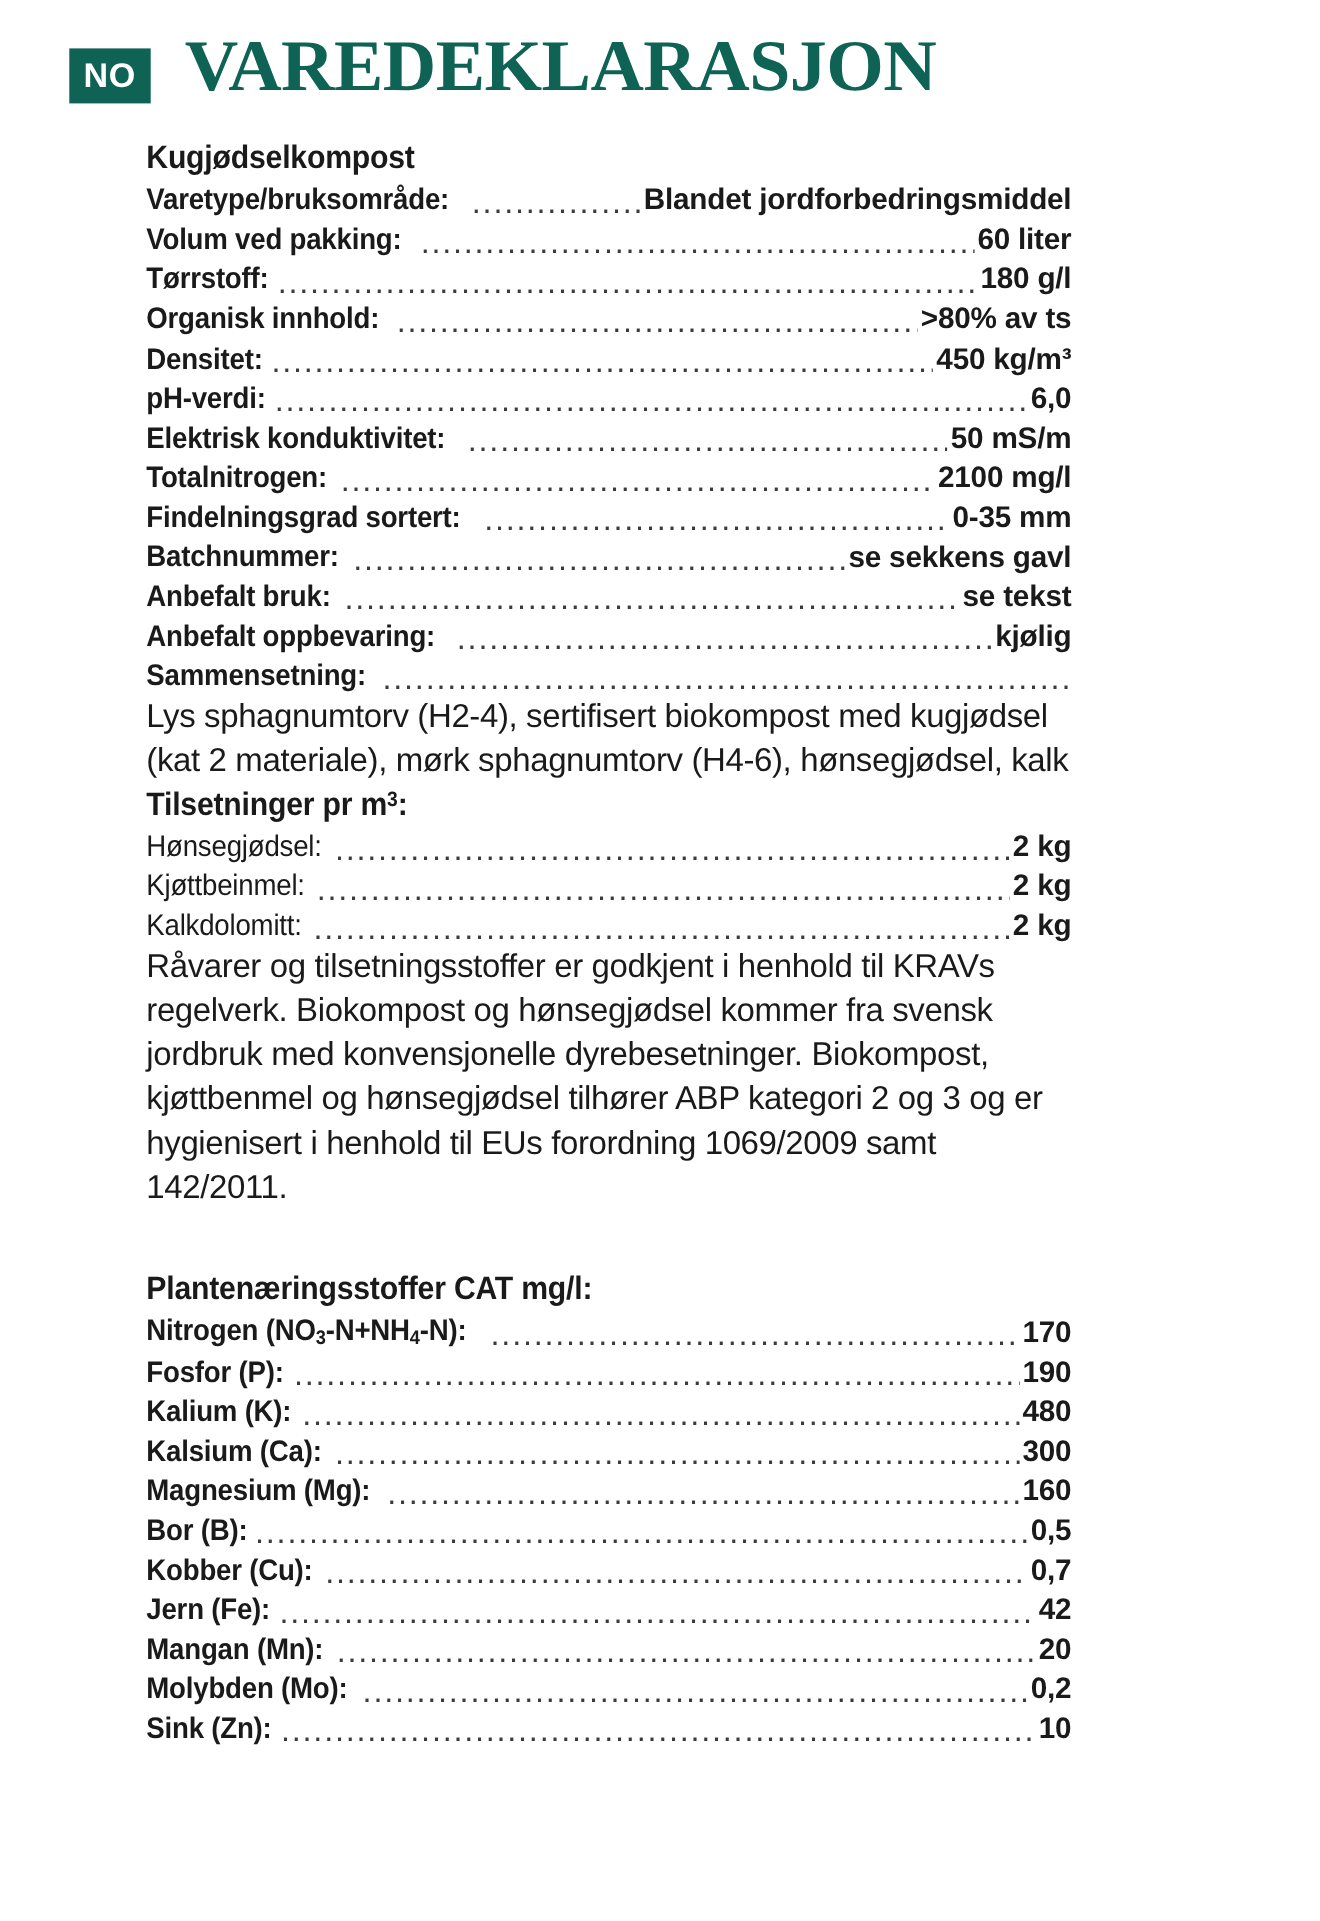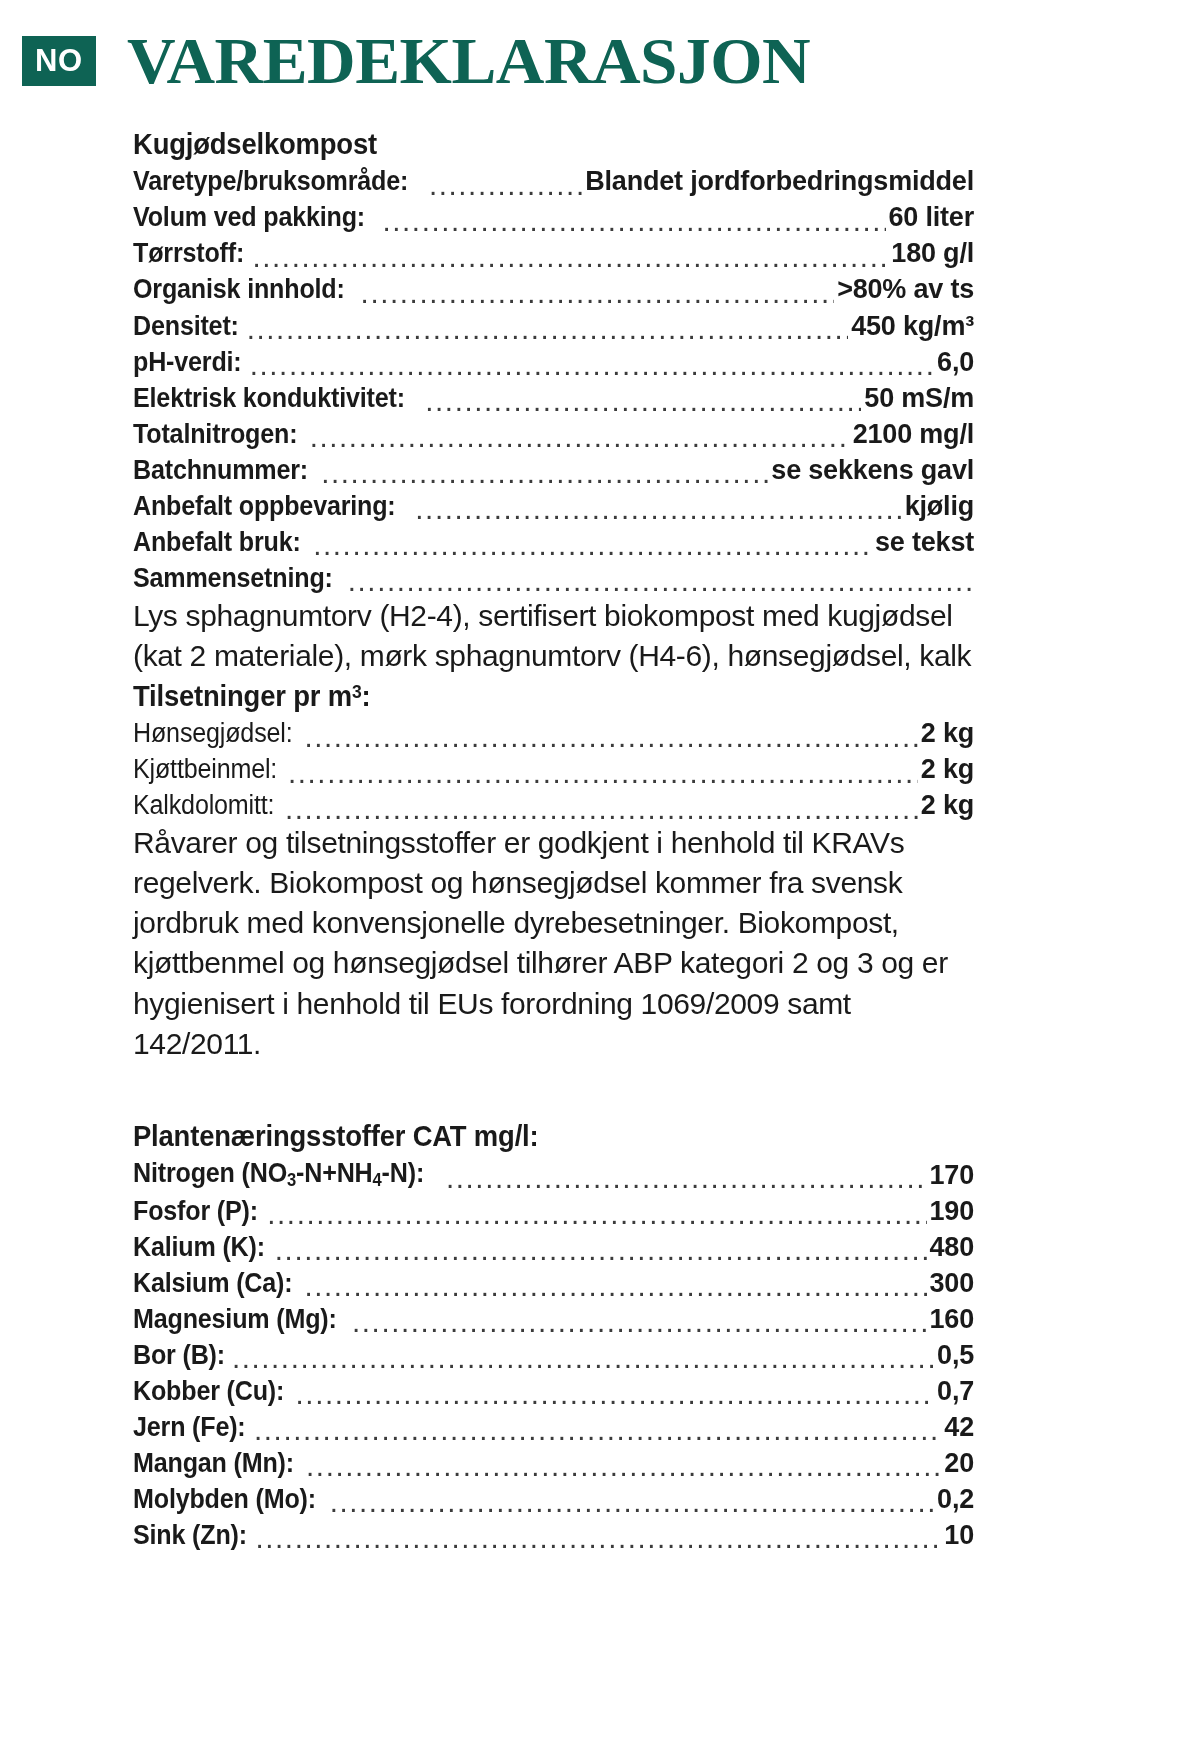--- a/index.html
+++ b/index.html
@@ -19,22 +19,23 @@
     position: relative;
     width: 1200px;
     height: 1746px;
     box-sizing: border-box;
     padding: 0;
   }
 
   
   .header {
     display: flex;
-    align-items: center;
+    align-items: flex-end;
     padding: 28px 0 10px 22px;
+    margin-left: 41px;
   }
   .lang-badge {
     background: #0e6354;
     color: #ffffff;
     font-family: "Liberation Sans", sans-serif;
     font-weight: bold;
     font-size: 31px;
     line-height: 1;
     letter-spacing: 0.5px;
     padding: 9px 13px 10px 13px;
@@ -186,33 +187,38 @@
           <span class="label">Elektrisk konduktivitet:</span>
           <span class="leader"></span>
           <span class="value">50 mS/m</span>
         </div>
         <div class="row">
           <span class="label">Totalnitrogen:</span>
           <span class="leader"></span>
           <span class="value">2100 mg/l</span>
         </div>
         <div class="row">
+          <span class="label">Findelningsgrad sortert:</span>
+          <span class="leader"></span>
+          <span class="value">0-35 mm</span>
+        </div>
+        <div class="row">
           <span class="label">Batchnummer:</span>
           <span class="leader"></span>
           <span class="value">se sekkens gavl</span>
         </div>
         <div class="row">
+          <span class="label">Anbefalt bruk:</span>
+          <span class="leader"></span>
+          <span class="value">se tekst</span>
+        </div>
+        <div class="row">
           <span class="label">Anbefalt oppbevaring:</span>
           <span class="leader"></span>
           <span class="value">kjølig</span>
-        </div>
-        <div class="row">
-          <span class="label">Anbefalt bruk:</span>
-          <span class="leader"></span>
-          <span class="value">se tekst</span>
         </div>
         <div class="row">
           <span class="label">Sammensetning:</span>
           <span class="leader"></span>
           <span class="value empty"></span>
         </div>
       </div>
 
     <div class="para">Lys sphagnumtorv (H2-4), sertifisert biokompost med kugjødsel (kat 2 materiale), mørk sphagnumtorv (H4-6), hønsegjødsel, kalk</div>
 

